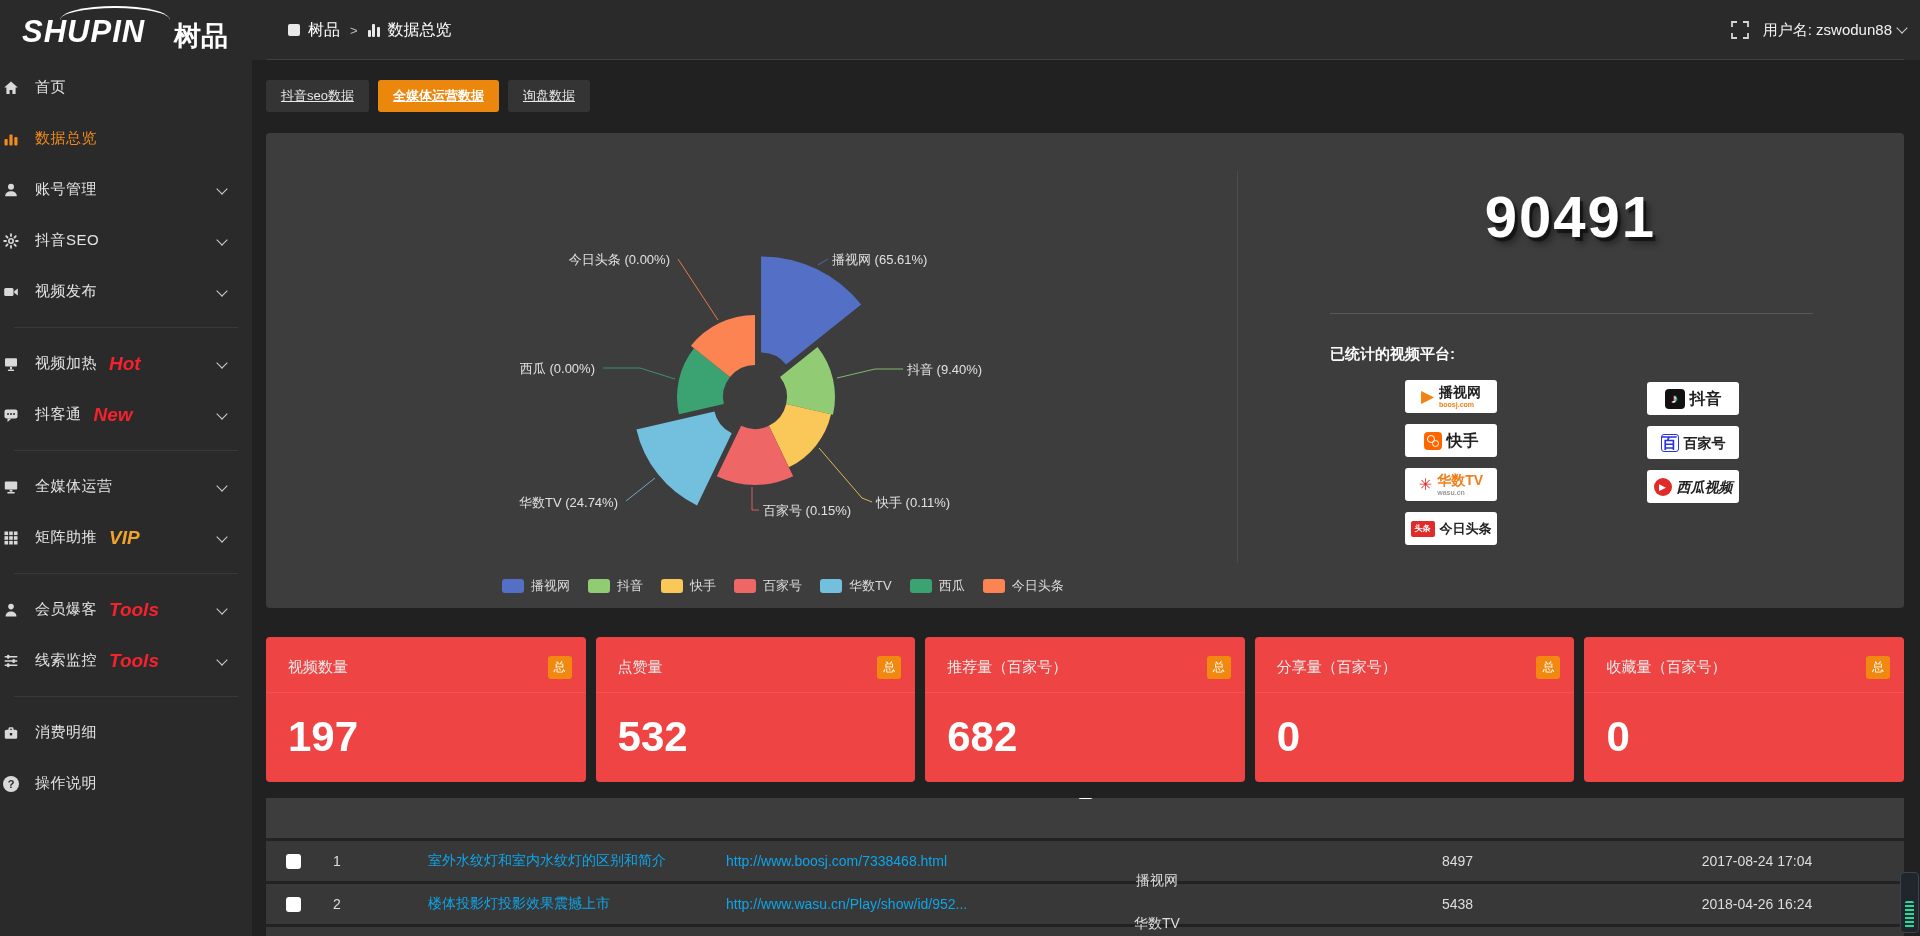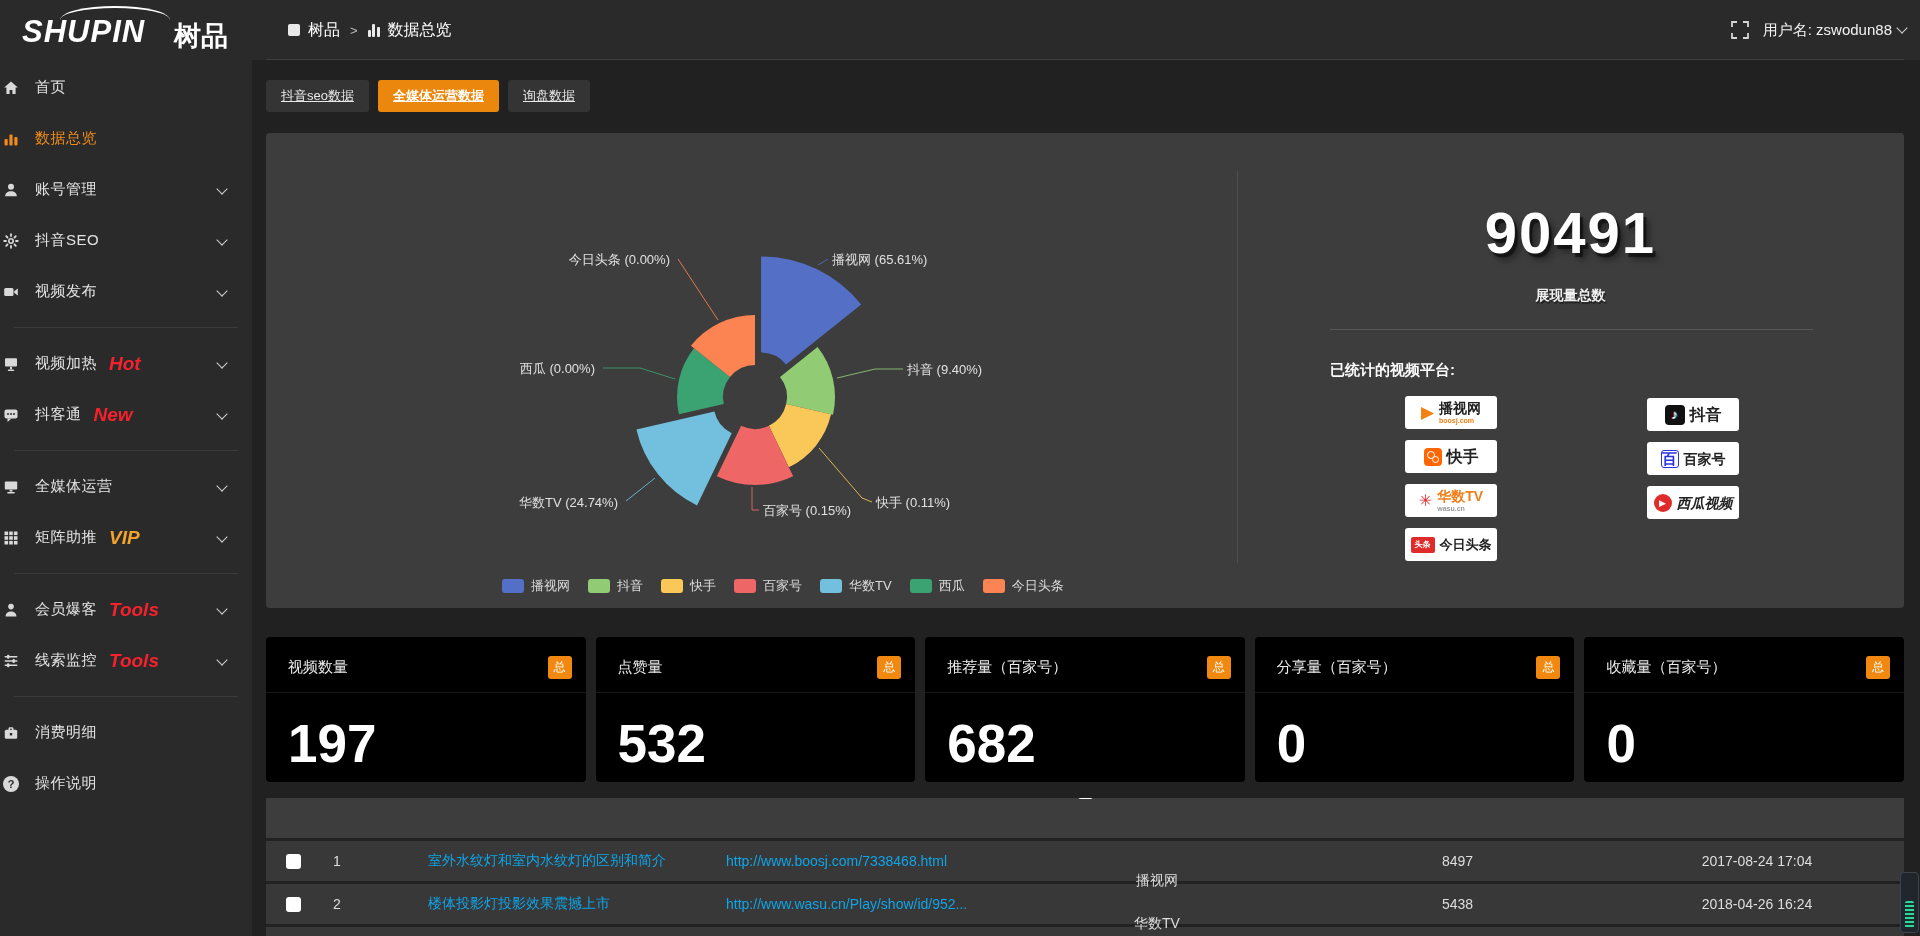--- a/index.html
+++ b/index.html
@@ -42,21 +42,21 @@
   .tab{height:32px;padding:0 15px;background:#343434;color:#e8e8e8;font-size:13px;display:flex;align-items:center;border-radius:3px;cursor:pointer;text-decoration:underline;}
   .tab.active{background:#ec870e;color:#fff;font-weight:700;}
   
   .panel{position:absolute;left:266px;top:133px;width:1638px;height:475px;background:#3d3d3d;border-radius:4px;}
   .rose-svg{position:absolute;left:0;top:0;}
   .legend{position:absolute;left:236px;top:444px;display:flex;align-items:center;}
   .leg-item{display:flex;align-items:center;margin-right:18px;cursor:pointer;}
   .leg-sw{width:22px;height:14px;border-radius:3px;margin-right:7px;}
   .leg-label{font-size:13px;color:#dcdcdc;}
   .v-div{position:absolute;left:971px;top:38px;width:1px;height:392px;background:rgba(255,255,255,.09);}
-  .right-stats{position:absolute;left:971px;top:16px;width:667px;height:605px;text-decoration:underline;}
+  .right-stats{position:absolute;left:971px;top:0;width:667px;height:605px;text-decoration:underline;}
   .big-num{position:absolute;left:0;top:50px;width:667px;text-align:center;font-size:58px;font-weight:800;color:#fff;letter-spacing:2px;text-shadow:3px 4px 1px rgba(0,0,0,.55),6px 7px 6px rgba(0,0,0,.35);}
   .big-label{position:absolute;left:0;top:138px;width:667px;text-align:center;font-size:14px;font-weight:700;color:#f0f0f0;text-shadow:1px 2px 1px rgba(0,0,0,.5);}
   .h-rule{position:absolute;left:93px;top:180px;width:483px;height:1px;background:rgba(255,255,255,.14);}
   .plat-label{position:absolute;left:93px;top:212px;font-size:15px;font-weight:700;color:#fafafa;}
   .logo-col{position:absolute;display:flex;flex-direction:column;gap:11px;}
   .logo-col.c1{left:168px;top:247px;} .logo-col.c2{left:410px;top:249px;}
   .pbadge{width:92px;height:33px;background:#fff;border-radius:3px;display:flex;align-items:center;justify-content:center;gap:5px;box-sizing:border-box;}
   .pbadge .nm{font-size:14px;font-weight:800;color:#222;line-height:1;}
   .pbadge .stack{display:flex;flex-direction:column;align-items:flex-start;line-height:1;}
   .pbadge .sub{font-size:7px;color:#ef7f12;font-weight:700;margin-top:2px;}
@@ -66,25 +66,25 @@
   .ic-ks:before{content:"";position:absolute;left:3px;top:3px;width:6px;height:6px;border:1.6px solid #fff;border-radius:50%;}
   .ic-ks:after{content:"";position:absolute;left:8px;top:8px;width:5px;height:5px;border:1.6px solid #fff;border-radius:50%;}
   .ic-wasu{color:#e02b2b;font-size:16px;line-height:1;}
   .wasu-nm{color:#f07f1a;}
   .ic-tt{width:24px;height:16px;background:#e02b2b;border-radius:2px;color:#fff;font-size:8px;font-weight:800;display:flex;align-items:center;justify-content:center;}
   .ic-dy{width:20px;height:20px;background:#111;border-radius:4px;color:#fff;font-size:13px;display:flex;align-items:center;justify-content:center;text-shadow:1px 0 0 #25f4ee,-1px 0 0 #fe2c55;}
   .ic-bjh{color:#2932e1;font-size:15px;font-weight:800;border:1.5px solid #2932e1;border-radius:3px;width:16px;height:16px;display:flex;align-items:center;justify-content:center;line-height:1;}
   .ic-xg{width:18px;height:18px;background:#e02b2b;border-radius:50%;color:#fff;font-size:9px;display:flex;align-items:center;justify-content:center;}
   
   .cards{position:absolute;left:266px;top:637px;width:1638px;display:flex;gap:10px;}
-  .card{flex:1;height:145px;background:#000000;border-radius:4px;position:relative;}
+  .card{flex:1;height:145px;background:#ef4444;border-radius:4px;position:relative;}
   .card-head{position:absolute;left:0;top:0;right:0;height:56px;display:flex;align-items:center;padding:6px 14px 0 22px;box-sizing:border-box;border-bottom:1px solid rgba(255,255,255,.09);}
   .card-title{font-size:15px;color:#ececec;flex:1;}
   .card-badge{width:24px;height:23px;background:#f18911;border-radius:3px;color:#fff;font-size:12px;display:flex;align-items:center;justify-content:center;}
-  .card-value{position:absolute;left:22px;top:76px;font-size:53px;font-weight:700;color:#fff;}
+  .card-value{position:absolute;left:22px;top:76px;font-size:42px;font-weight:700;color:#fff;}
   
   .tbl{position:absolute;left:266px;top:798px;width:1638px;font-size:14px;}
   .trow{display:flex;align-items:center;background:#383838;border-bottom:3px solid #222222;}
   .trow.thead{height:40px;background:#3d3d3d;color:#ececec;flex-direction:column;}
   .trow.tdata{height:40px;color:#dedede;}
   .tc{box-sizing:border-box;padding:0 12px;white-space:nowrap;overflow:hidden;text-overflow:ellipsis;}
   .c0{width:55px;display:flex;justify-content:center;padding:0;}
   .c1{width:95px;} .c2{width:298px;} .c3{width:295px;}
   .c4{width:296px;text-align:center;margin-top:39px;} .c5{width:305px;text-align:center;} .c6{width:294px;text-align:center;}
   .tc.orange{color:#0ea5e9;cursor:pointer;}
@@ -348,21 +348,20 @@
         <span class="leg-label">西瓜</span>
       </div>
       <div class="leg-item">
         <span class="leg-sw" style="background: rgb(252, 132, 82);"></span>
         <span class="leg-label">今日头条</span>
       </div>
     </div>
   <div class="v-div"></div>
   <div class="right-stats">
     <div class="big-num">90491</div>
-    <div class="big-label">展现量总数</div>
     <div class="h-rule"></div>
     <div class="plat-label">已统计的视频平台:</div>
     <div class="logo-col c1">
       <div class="pbadge">
         <span class="ic-boosj">▶</span>
         <span class="stack">
             <span class="nm">播视网</span>
             <span class="sub">boosj.com</span>
           </span>
       </div>

